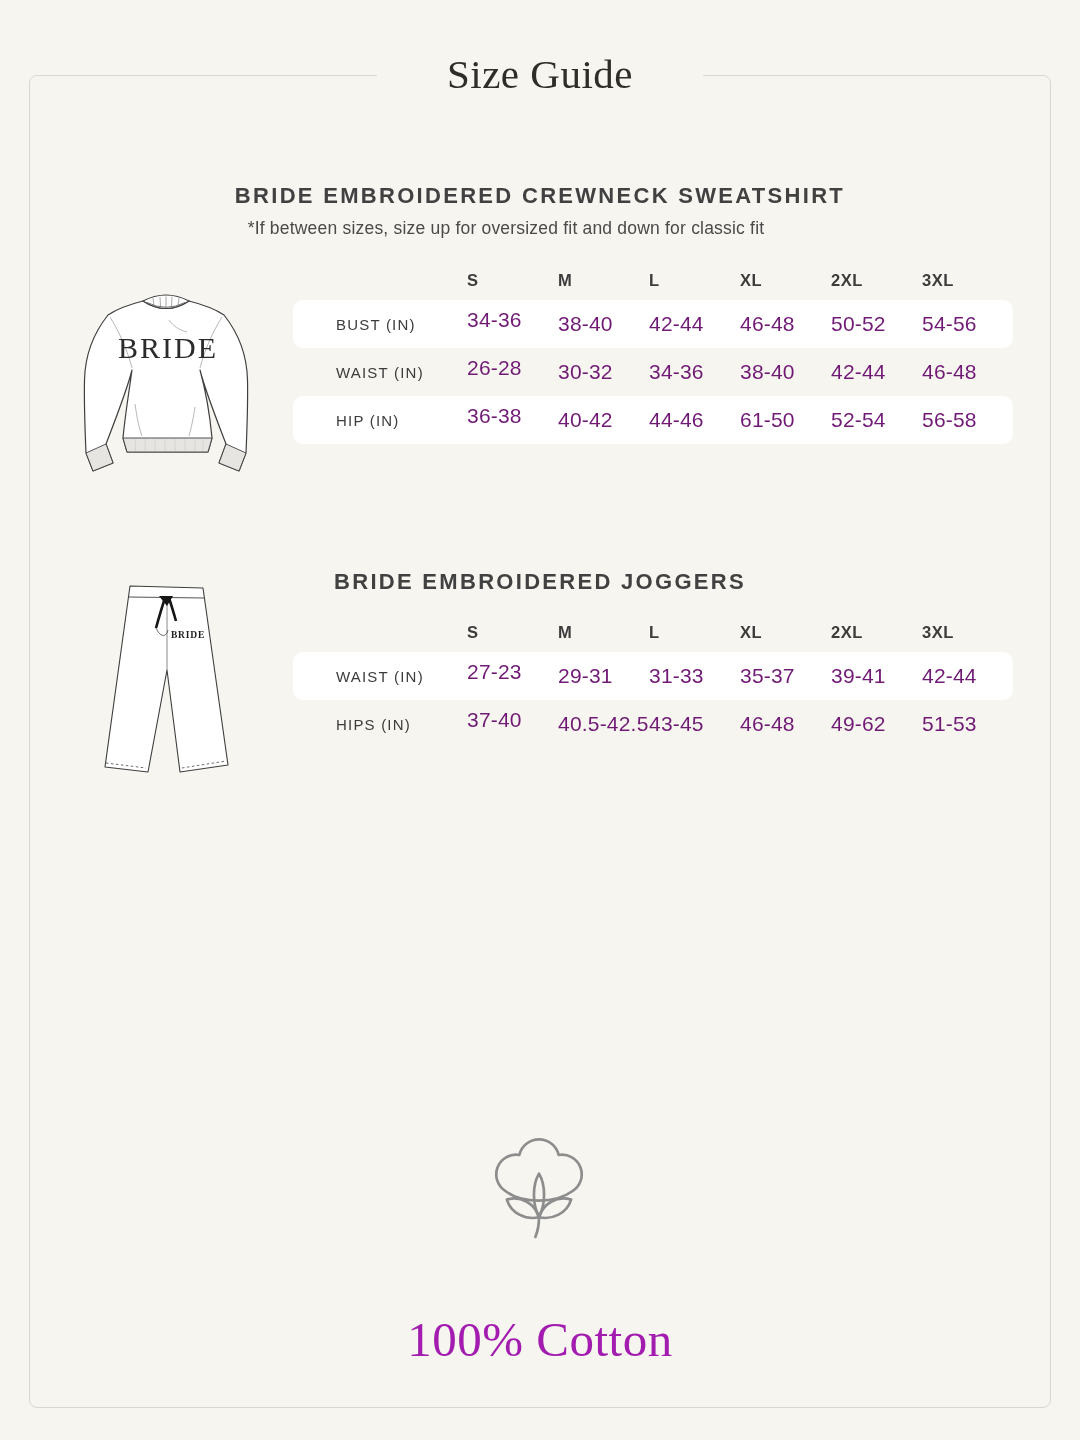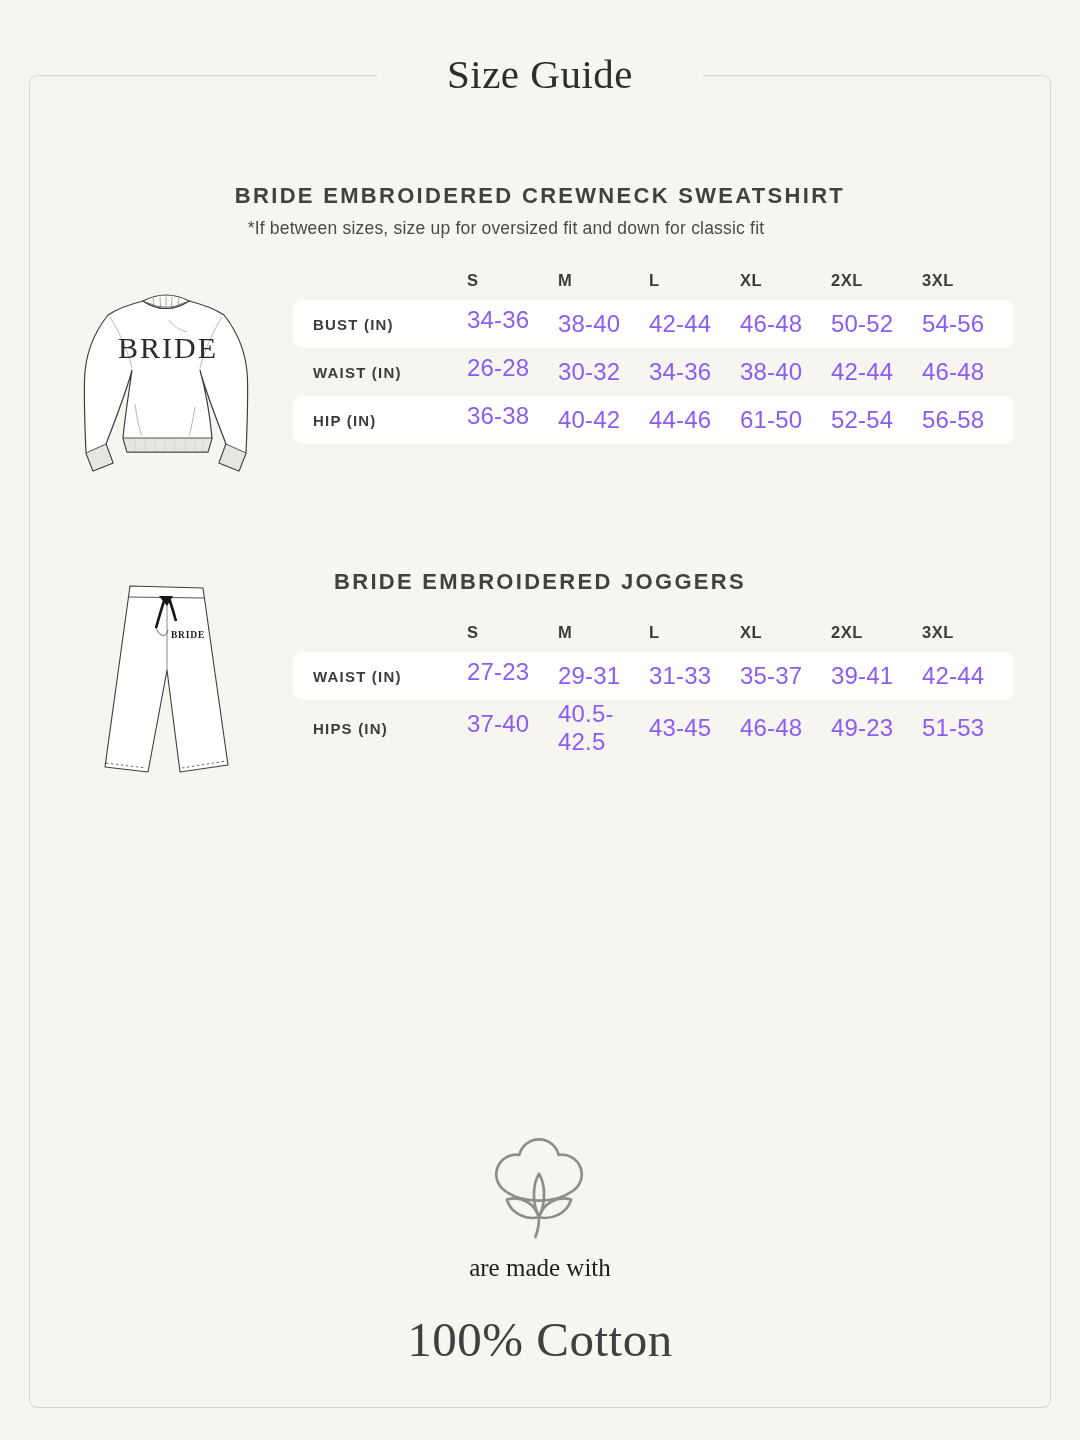--- a/index.html
+++ b/index.html
@@ -39,42 +39,42 @@
   #sweatshirt-table { top:260px; }
   #joggers-table    { top:612px; }
   .t-row {
     display:grid;
     grid-template-columns:174px 91px 91px 91px 91px 91px 91px;
     align-items:center;
   }
   .t-row.head  { height:40px; }
   .t-row.body  { height:48px; }
   .t-row.white { background:#ffffff; border-radius:10px; }
-  .t-cell { font-size:24px; color:#8b5cf6; letter-spacing:0.2px; }
+  .t-cell { font-size:21px; color:#701a75; letter-spacing:0.2px; }
   .t-cell.label {
-    font-size:15px; font-weight:700; letter-spacing:1.2px;
-    color:#3c3c3c; padding-left:20px;
+    font-size:15px; font-weight:400; letter-spacing:1.2px;
+    color:#3c3c3c; padding-left:43px;
   }
   .t-row.head .t-cell { font-size:16.5px; font-weight:700; color:#3c3c3c; letter-spacing:0.5px; }
   .t-row.body .t-cell.c0 { position:relative; top:-4px; }
 
   .illo { position:absolute; }
   #sweatshirt-illo { left:83px;  top:292px; }
   #joggers-illo    { left:104px; top:582px; }
   #cotton-icon-wrap { left:487px; top:1127px; }
 
   .footer-lines {
     position:absolute; top:1253px; left:0; width:1080px; text-align:center;
     font-family:"Liberation Serif", serif;
     font-size:25px; line-height:29px; color:#1d1c19;
   }
   .footer-big {
     position:absolute; top:1311px; left:0; width:1080px; text-align:center;
     font-family:"Liberation Serif", serif;
-    font-size:49px; color:#404040; letter-spacing:0.5px;
+    font-size:49px; color:#a21caf; letter-spacing:0.5px;
   }
 </style>
 </head>
 <body>
 
 <div class="frame"></div>
 
 <div class="page-title">Size Guide</div>
 
 <div id="sweatshirt-heading" class="sec-heading">BRIDE EMBROIDERED CREWNECK SWEATSHIRT</div>
@@ -215,29 +215,28 @@
       <div class="t-cell">35-37</div>
       <div class="t-cell">39-41</div>
       <div class="t-cell">42-44</div>
     </div>
     <div class="t-row body">
       <div class="t-cell label">HIPS (IN)</div>
       <div class="t-cell c0">37-40</div>
       <div class="t-cell">40.5-42.5</div>
       <div class="t-cell">43-45</div>
       <div class="t-cell">46-48</div>
-      <div class="t-cell">49-23</div>
+      <div class="t-cell">49-62</div>
       <div class="t-cell">51-53</div>
     </div>
   </div>
 
 <svg id="cotton-icon-wrap" class="illo" width="104" height="112" viewBox="0 0 100 108" fill="none" stroke="#8d8d8d" stroke-width="2.6" stroke-linecap="round" stroke-linejoin="round">
   <path d="M18,62 A19,19 0 0 1 31,27 A19.5,19.5 0 0 1 69,27 A19,19 0 0 1 82,62 C74,68 62,71 50,71 C38,71 26,68 18,62 Z"></path>
   <path d="M50,45 C43.5,56 43.5,74 50,87 C56.5,74 56.5,56 50,45 Z"></path>
   <path d="M50,87 C37,90 23,83 19,70 C33,66 46,74 50,87 Z"></path>
   <path d="M50,87 C63,90 77,83 81,70 C67,66 54,74 50,87 Z"></path>
   <path d="M50,87 C50,95 49,100 46.5,106"></path>
 </svg>
 
 <div class="footer-lines">
-  <div>are made with</div>
 </div>
 <div class="footer-big">100% Cotton</div>
 
 </body></html>

